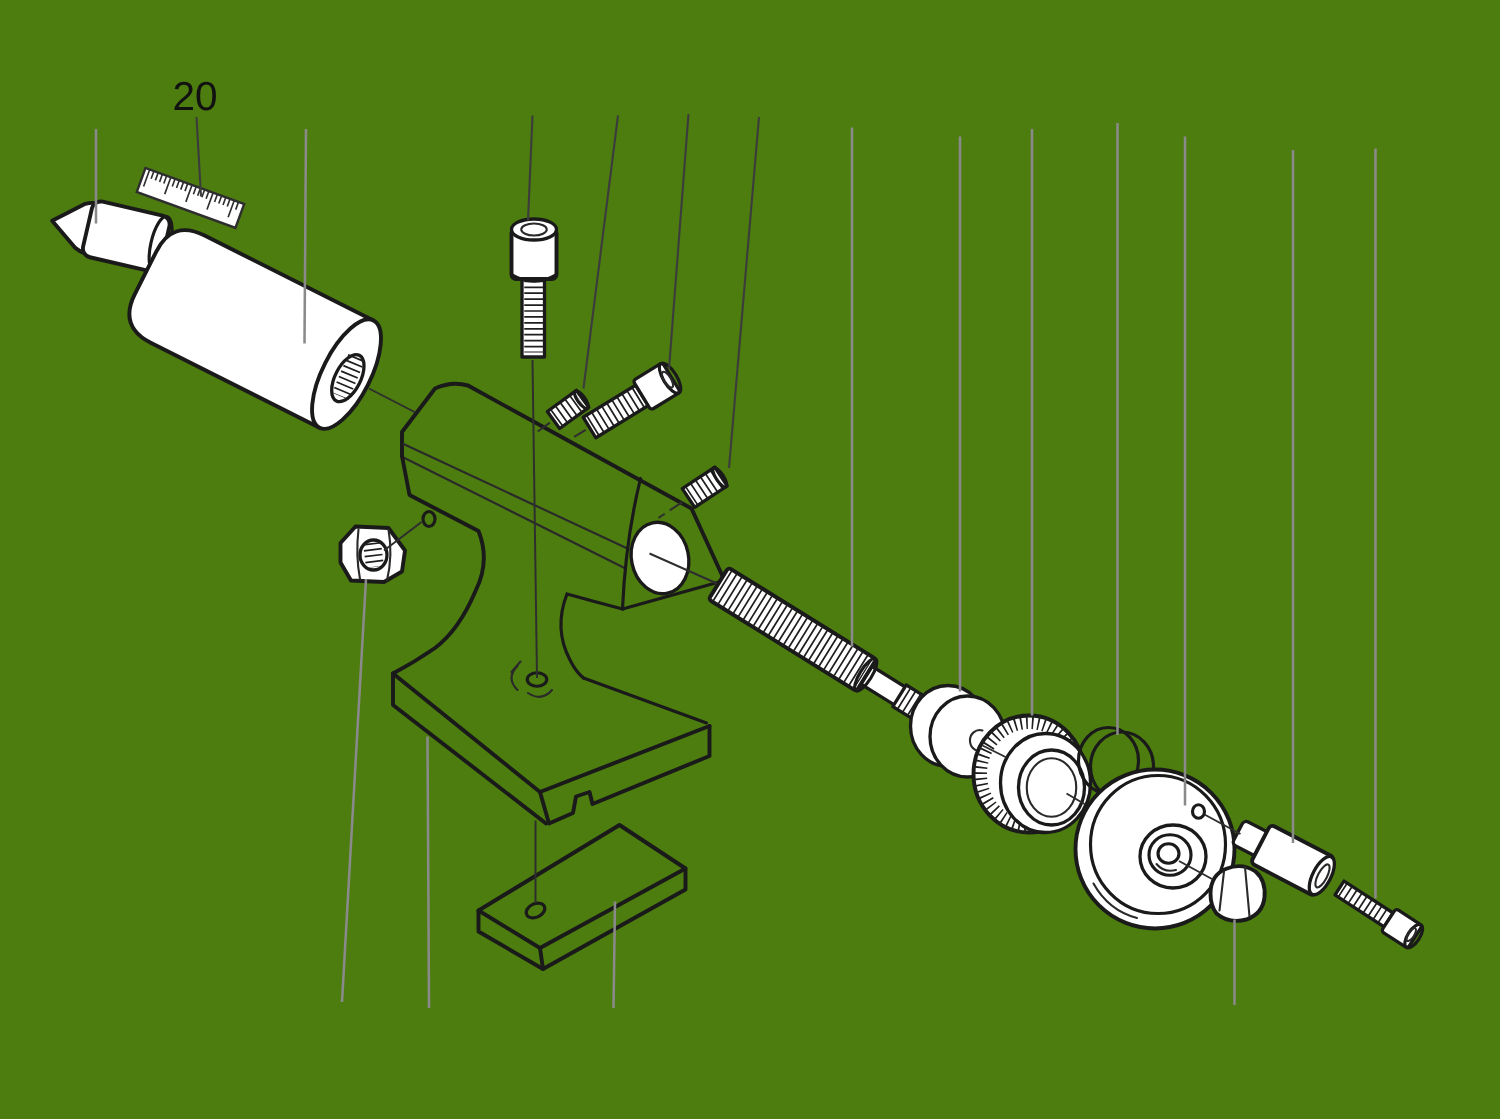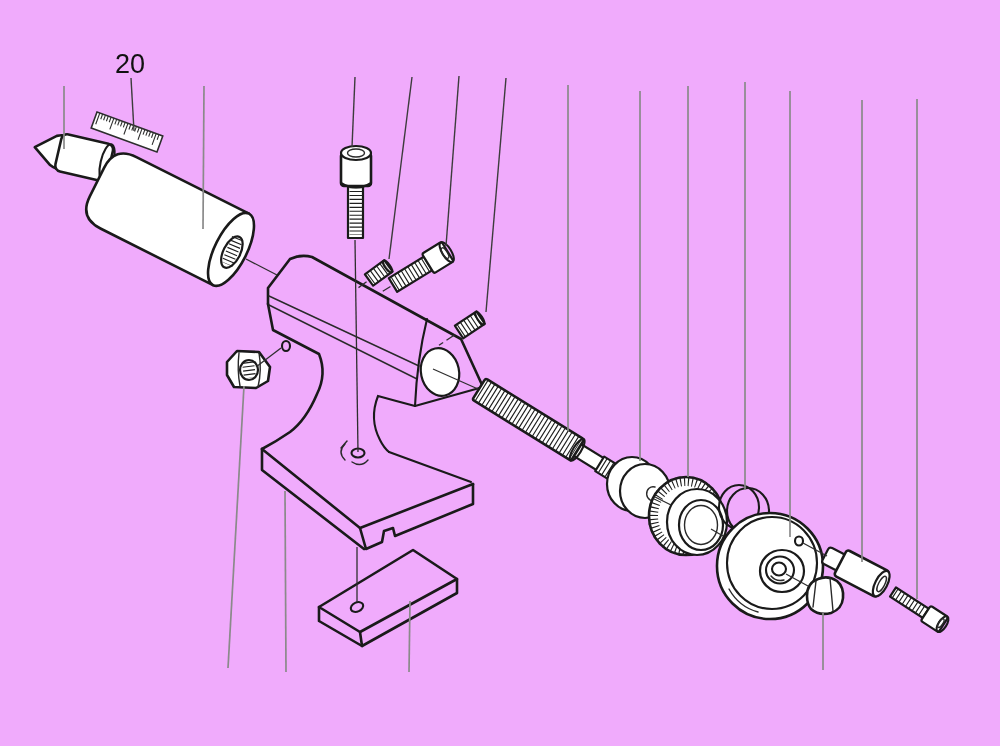--- a/index.html
+++ b/index.html
@@ -1,17 +1,17 @@
 <!DOCTYPE html>
 <html><head>
 <meta charset="utf-8">
 <style>
   html,body{margin:0;padding:0;background:#ffffff;}
   .stage{
-    position:relative;width:1000px;height:746px;background:#f0abfc;
+    position:relative;width:1000px;height:746px;background:#4d7c0f;
     font-family:"Liberation Sans", sans-serif;overflow:hidden;
   }
   svg{display:block;}
   .oln{fill:#ffffff;stroke:#1a1a1a;stroke-width:2.6;stroke-linejoin:round;}
   .oln2{fill:#ffffff;stroke:#1a1a1a;stroke-width:2.2;stroke-linejoin:round;}
   .ln{fill:none;stroke:#1a1a1a;stroke-width:2.6;stroke-linecap:round;stroke-linejoin:round;}
   .ln2{fill:none;stroke:#1a1a1a;stroke-width:2.1;stroke-linecap:round;}
   .thin{fill:none;stroke:#2a2a2a;stroke-width:1.4;stroke-linecap:round;}
   .axis{fill:none;stroke:#2e2e2e;stroke-width:1.3;}
   .leader{fill:none;stroke:#8a8a8a;stroke-width:1.7;}

